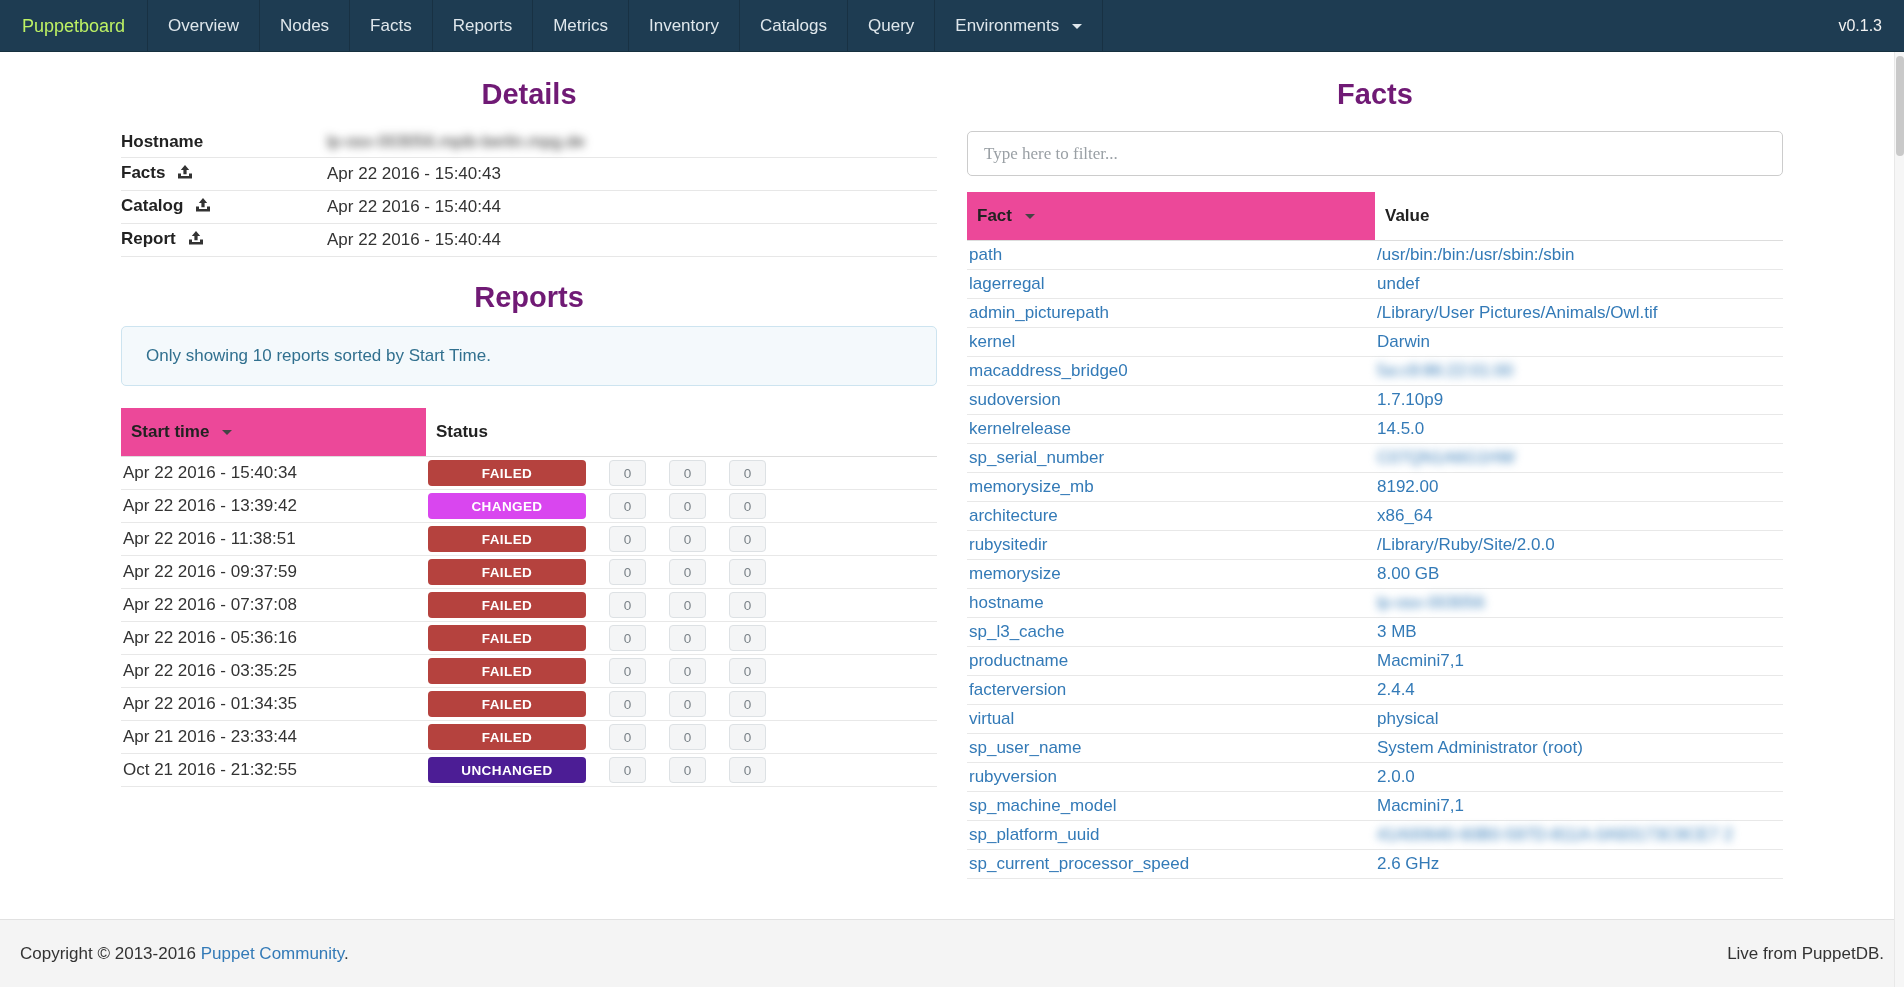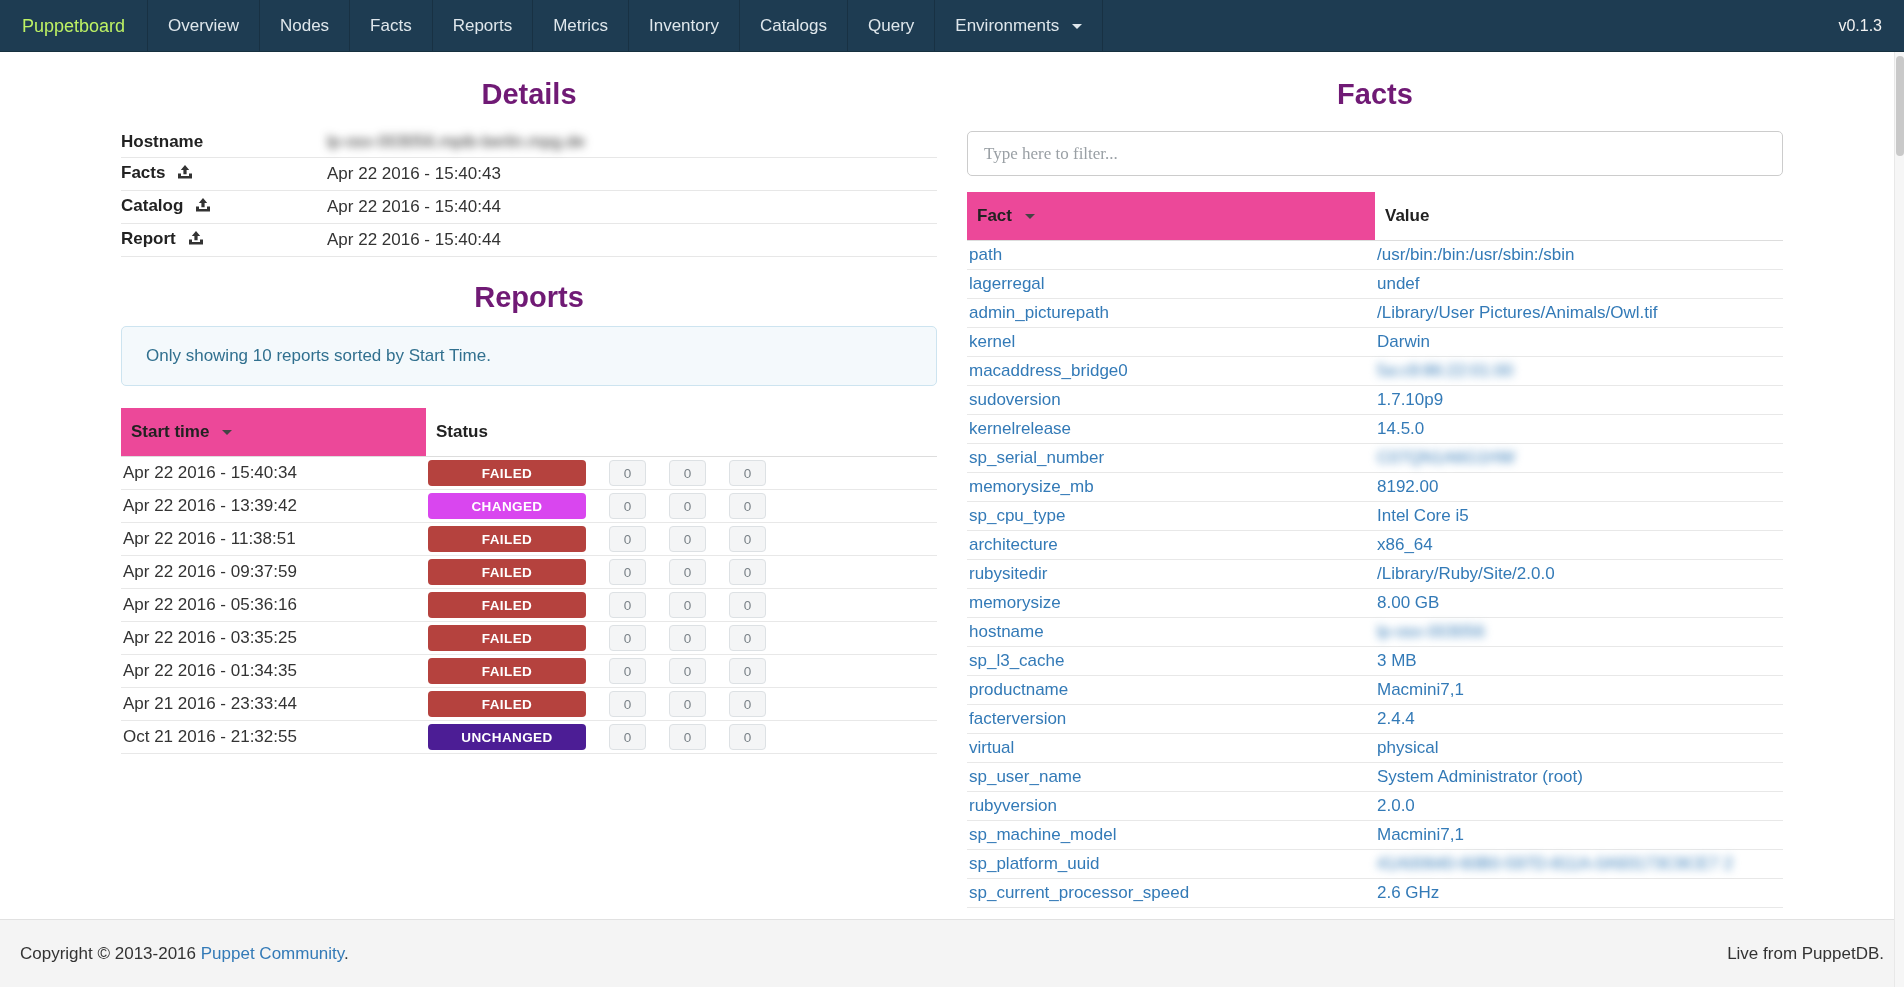--- a/index.html
+++ b/index.html
@@ -217,20 +217,31 @@
             <td>
               <div class="status-cell">
                 <span class="status-badge" style="background: rgb(181, 66, 62);">FAILED</span>
                 <span class="count">0</span>
                 <span class="count">0</span>
                 <span class="count">0</span>
               </div>
             </td>
           </tr>
           <tr>
+            <td class="rt-time">Apr 22 2016 - 07:37:08</td>
+            <td>
+              <div class="status-cell">
+                <span class="status-badge" style="background: rgb(181, 66, 62);">FAILED</span>
+                <span class="count">0</span>
+                <span class="count">0</span>
+                <span class="count">0</span>
+              </div>
+            </td>
+          </tr>
+          <tr>
             <td class="rt-time">Apr 22 2016 - 05:36:16</td>
             <td>
               <div class="status-cell">
                 <span class="status-badge" style="background: rgb(181, 66, 62);">FAILED</span>
                 <span class="count">0</span>
                 <span class="count">0</span>
                 <span class="count">0</span>
               </div>
             </td>
           </tr>
@@ -329,24 +340,20 @@
           </tr>
           <tr>
             <td><a class="fact-link">sp_serial_number</a></td>
             <td><a class="value-link blurred">C07QN1A6G1HW</a></td>
           </tr>
           <tr>
             <td><a class="fact-link">memorysize_mb</a></td>
             <td><a class="value-link">8192.00</a></td>
           </tr>
           <tr>
-            <td><a class="fact-link">sp_cpu_type</a></td>
-            <td><a class="value-link">Intel Core i5</a></td>
-          </tr>
-          <tr>
             <td><a class="fact-link">architecture</a></td>
             <td><a class="value-link">x86_64</a></td>
           </tr>
           <tr>
             <td><a class="fact-link">rubysitedir</a></td>
             <td><a class="value-link">/Library/Ruby/Site/2.0.0</a></td>
           </tr>
           <tr>
             <td><a class="fact-link">memorysize</a></td>
             <td><a class="value-link">8.00 GB</a></td>

